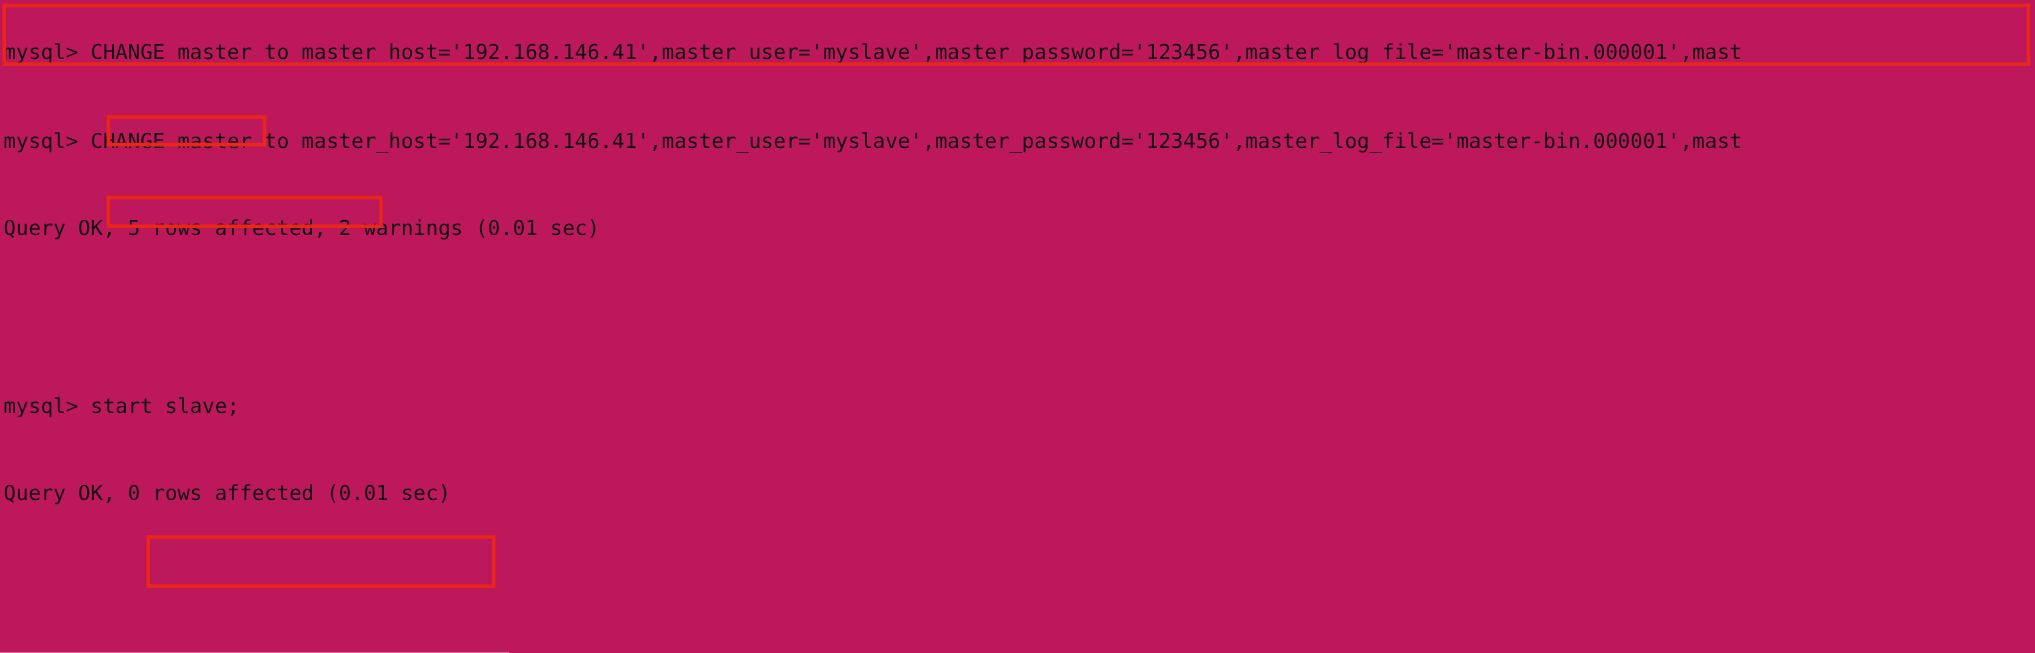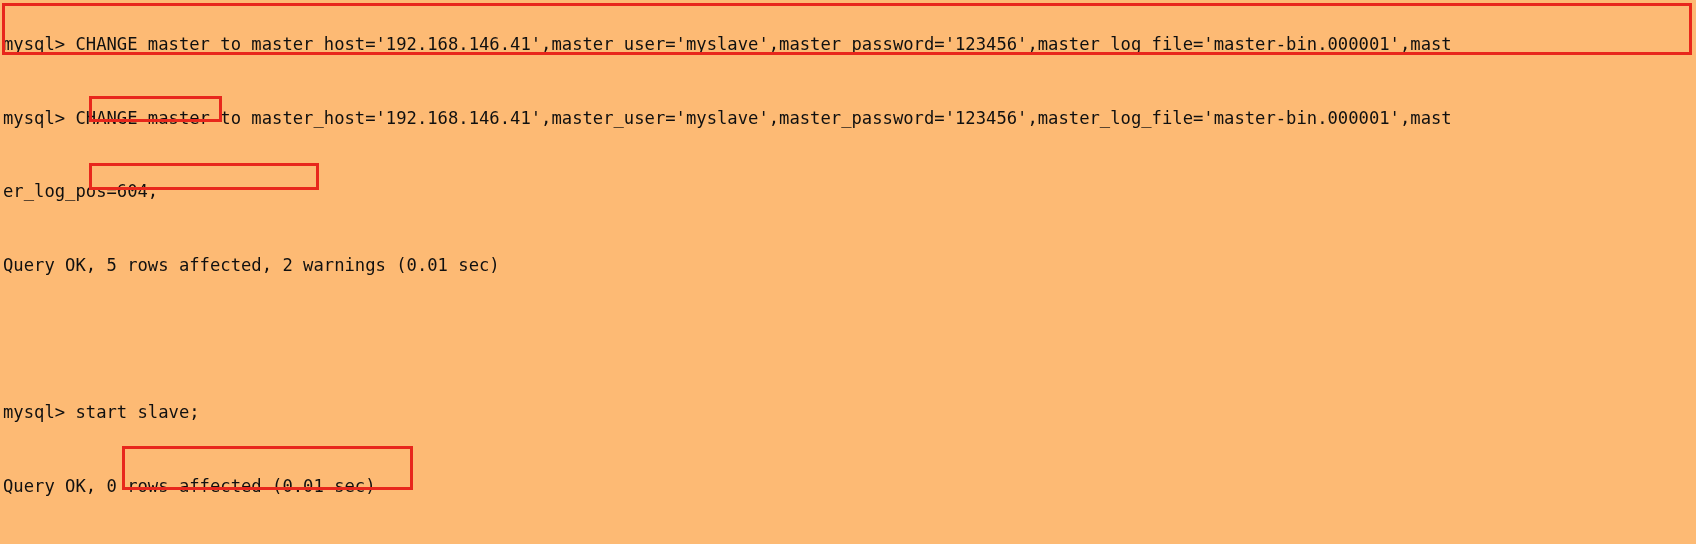--- a/index.html
+++ b/index.html
@@ -4,21 +4,21 @@
 <style>
   html, body {
     margin: 0;
     padding: 0;
     background: #ffffff;
   }
   #screen {
     position: relative;
     width: 1696px;
     height: 544px;
-    background: #fdba74;
+    background: #be185d;
     overflow: hidden;
     font-family: "DejaVu Sans Mono", "Liberation Mono", monospace;
   }
   .term {
     position: absolute;
     left: 0;
     top: -17px;
     width: 1696px;
     font-size: 17.2px;
     line-height: 24.55px;
@@ -46,21 +46,20 @@
   #box-running  { left: 122px; top: 446px; width: 291px;  height: 44px; }
 </style>
 </head>
 <body>
 
 <div id="screen">
 
   <div class="term">
     <div class="line">mysql&gt; CHANGE master to master_host='192.168.146.41',master_user='myslave',master_password='123456',master_log_file='master-bin.000001',mast</div>
     <div class="line">mysql&gt; CHANGE master to master_host='192.168.146.41',master_user='myslave',master_password='123456',master_log_file='master-bin.000001',mast</div>
-    <div class="line">er_log_pos=604;</div>
     <div class="line">Query OK, 5 rows affected, 2 warnings (0.01 sec)</div>
     <div class="line"></div>
     <div class="line">mysql&gt; start slave;</div>
     <div class="line">Query OK, 0 rows affected (0.01 sec)</div>
     
     
     
     
     
     

